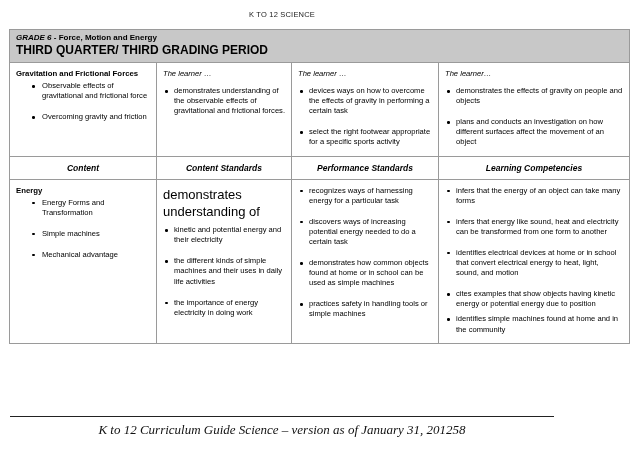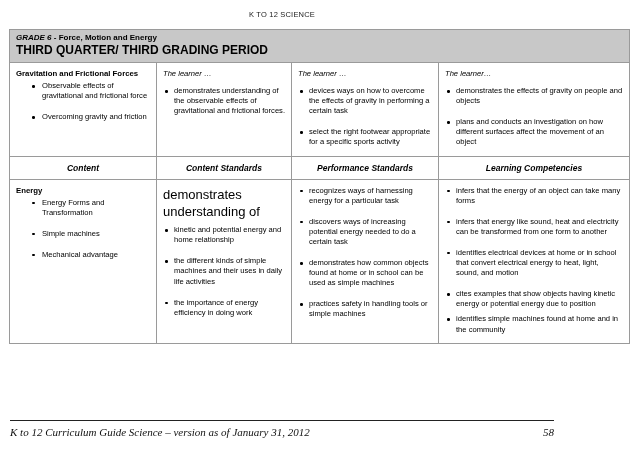--- a/index.html
+++ b/index.html
@@ -127,25 +127,25 @@
     left: 10px;
     right: 10px;
     bottom: 14px;
   }
   .footer-rule {
     border-top: 1.6px solid #222;
     margin-bottom: 5px;
   }
   .footer-row {
     display: flex;
-    justify-content: space-between;
+    justify-content: center;
     align-items: baseline;
     font-family: "Liberation Serif", serif;
     font-style: italic;
-    font-size: 11px;
+    font-size: 13px;
     color: #111;
   }
 </style>
 </head>
 <body>
 
 <div class="page">
 
   <div class="page-header-title">K TO 12 SCIENCE</div>
 
@@ -208,23 +208,23 @@
           <p class="topic-title">Energy</p>
           <ul class="bl indent loose">
             <li>Energy Forms and Transformation</li>
             <li>Simple machines</li>
             <li>Mechanical advantage</li>
           </ul>
         </td>
         <td class="cell">
           <p class="lead">demonstrates understanding of</p>
           <ul class="bl loose">
-            <li>kinetic and potential energy and home relationship</li>
+            <li>kinetic and potential energy and their electricity</li>
             <li>the different kinds of simple machines and their uses in daily life activities</li>
-            <li>the importance  of energy efficiency in doing work</li>
+            <li>the importance  of energy electricity in doing work</li>
           </ul>
         </td>
         <td class="cell">
           <ul class="bl loose">
             <li>recognizes ways of harnessing energy for a particular task</li>
             <li>discovers ways of increasing potential energy needed to do a certain task</li>
             <li>demonstrates how common objects found at home or in school can be used as simple machines</li>
             <li>practices safety in handling tools or simple machines</li>
           </ul>
         </td>

